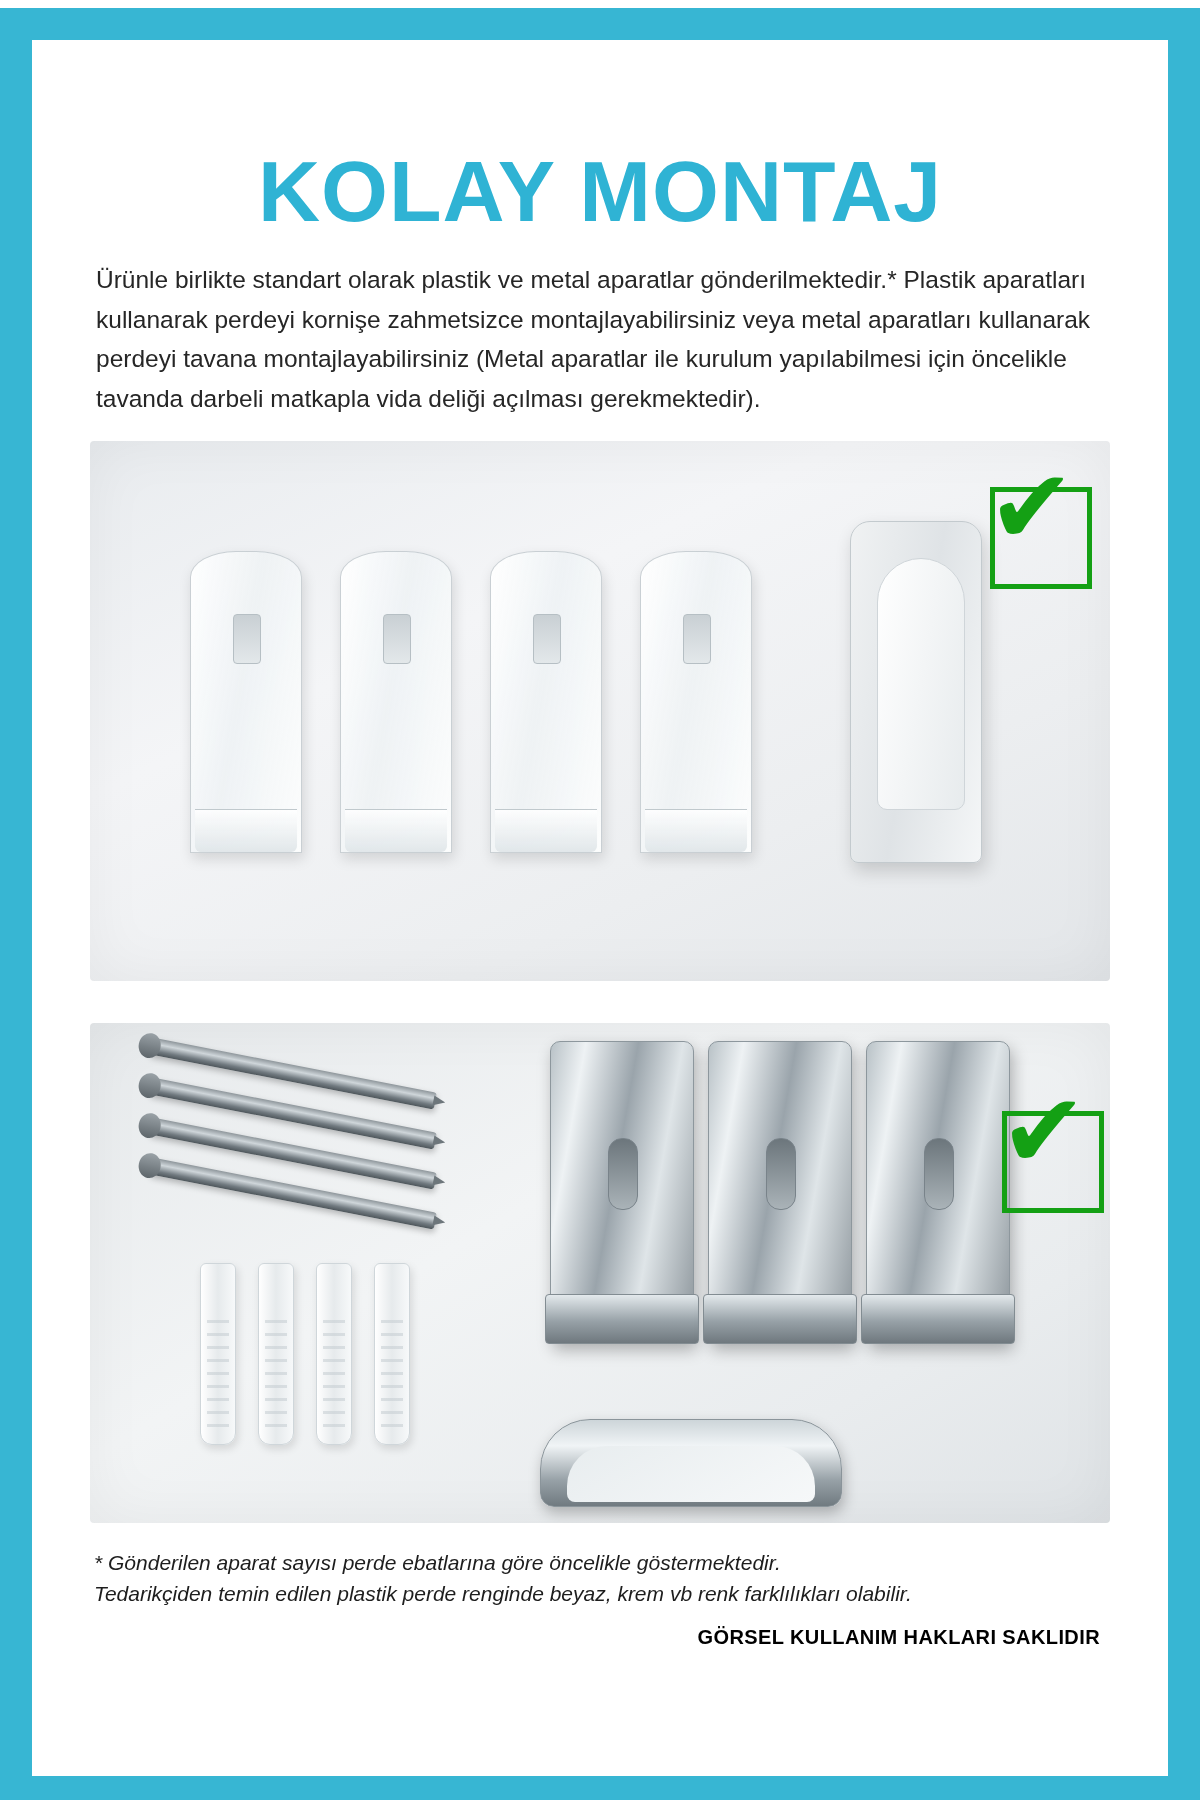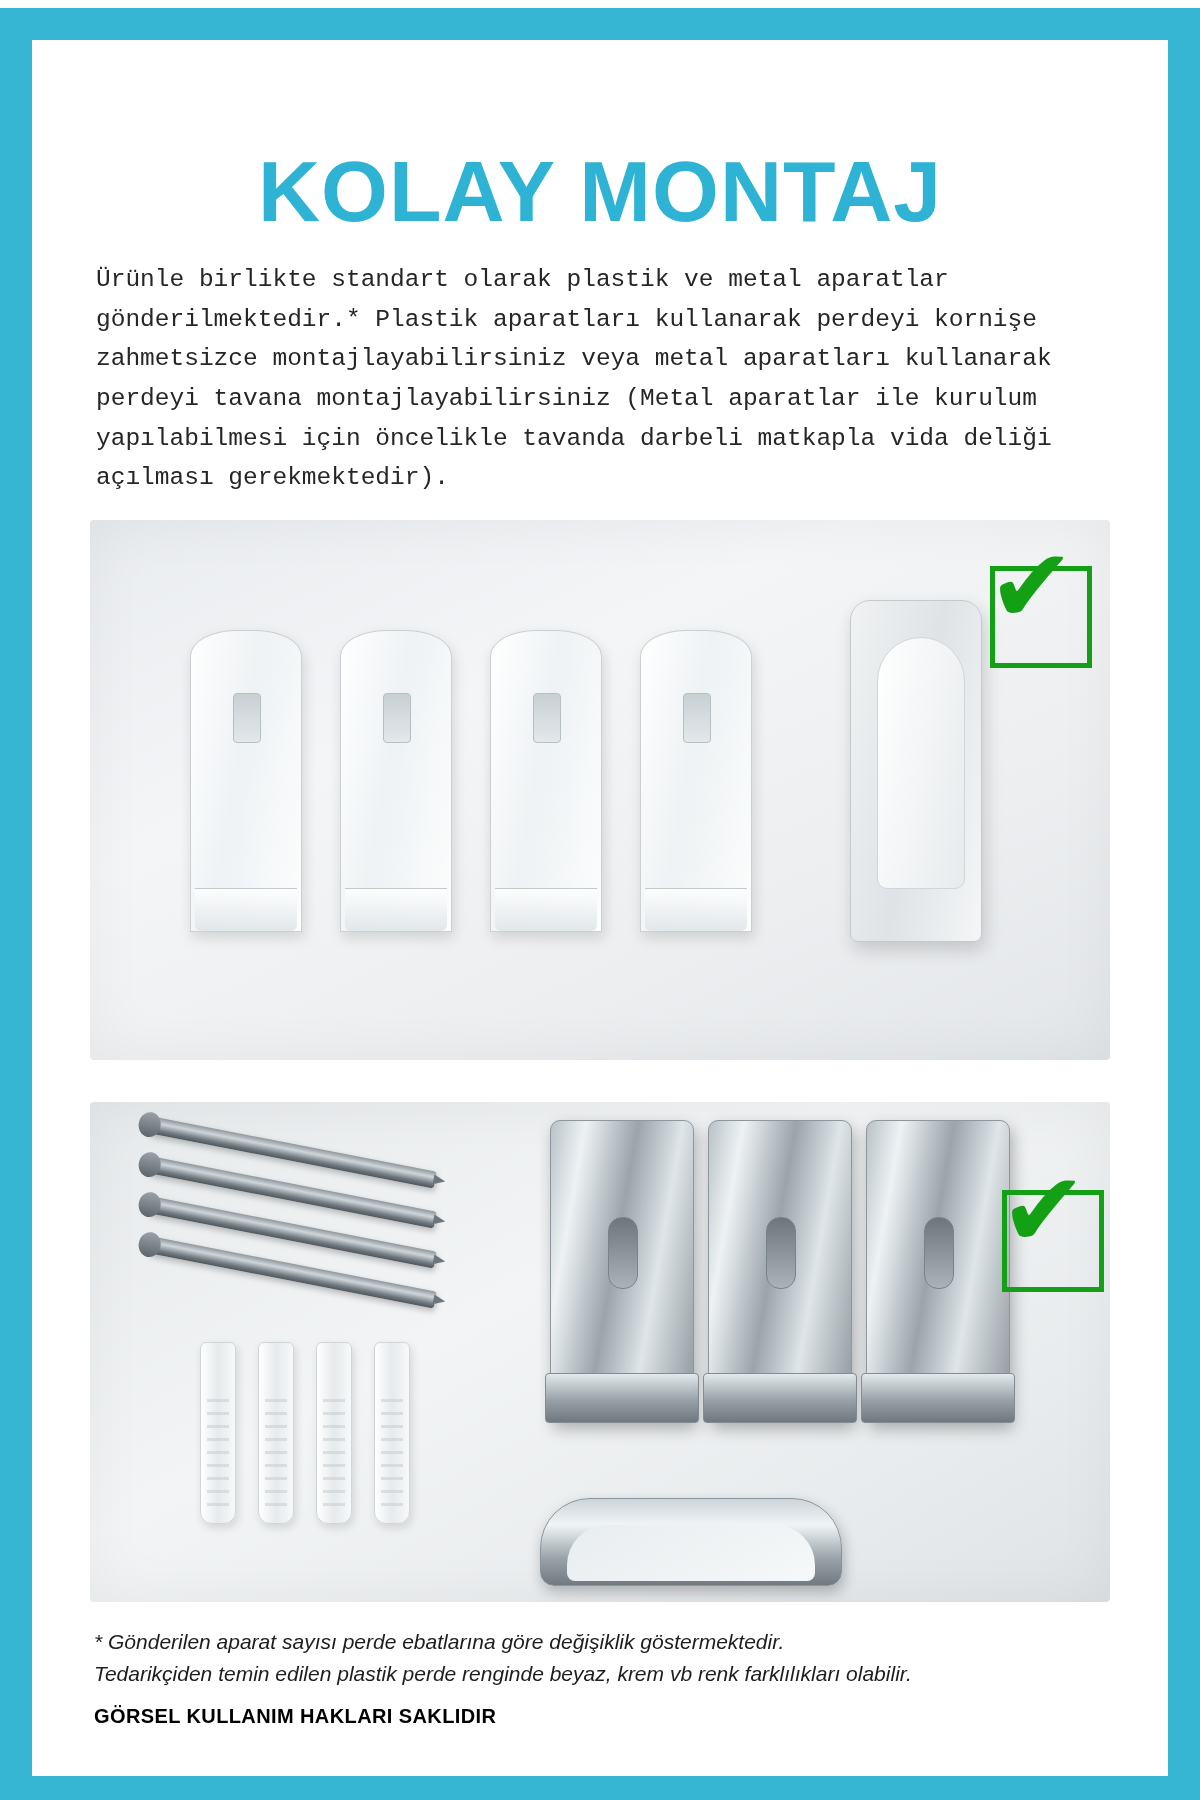--- a/index.html
+++ b/index.html
@@ -38,21 +38,20 @@
     text-align: center;
     line-height: 1;
     margin: 48px 0 26px 0;
   }
   .intro {
     font-size: 24.5px;
     color: #262626;
     line-height: 1.62;
     margin: 0 0 22px 0;
     padding: 0 6px;
-    font-family: Liberation Mono, monospace;
   }
   .photo {
     position: relative;
     width: 100%;
     height: 540px;
     border-radius: 4px;
     overflow: hidden;
     background: linear-gradient(155deg, #e9ecef 0%, #f4f5f7 35%, #eceef0 70%, #e3e6e9 100%);
     box-shadow: inset 0 0 60px rgba(0,0,0,0.05);
   }
@@ -241,20 +240,21 @@
     padding: 0 4px;
   }
   .footnote {
     font-size: 21px;
     font-style: italic;
     color: #1d1d1d;
     line-height: 1.5;
   }
   .rights {
     margin-top: 16px;
+    text-align: right;
     font-size: 20px;
     font-weight: bold;
     letter-spacing: 0.4px;
     color: #000000;
     padding-right: 6px;
   }
 </style>
 </head>
 <body>
 
@@ -305,19 +305,19 @@
           <div class="foot"></div>
         </div>
 
       <div class="metal-strip"></div>
 
       <div class="checkbox" style="left:912px; top:88px;"></div>
       <span class="checkmark" style="left:910px; top:62px;">✔</span>
     </div>
 
     <div class="footnotes">
-      <div class="footnote">* Gönderilen aparat sayısı perde ebatlarına göre değişiklik göstermektedir.</div>
+      <div class="footnote">* Gönderilen aparat sayısı perde ebatlarına göre öncelikle göstermektedir.</div>
       <div class="footnote">Tedarikçiden temin edilen plastik perde renginde beyaz, krem vb renk farklılıkları olabilir.</div>
       <div class="rights">GÖRSEL KULLANIM HAKLARI SAKLIDIR</div>
     </div>
 
   </div>
 </div>
 
 </body></html>

